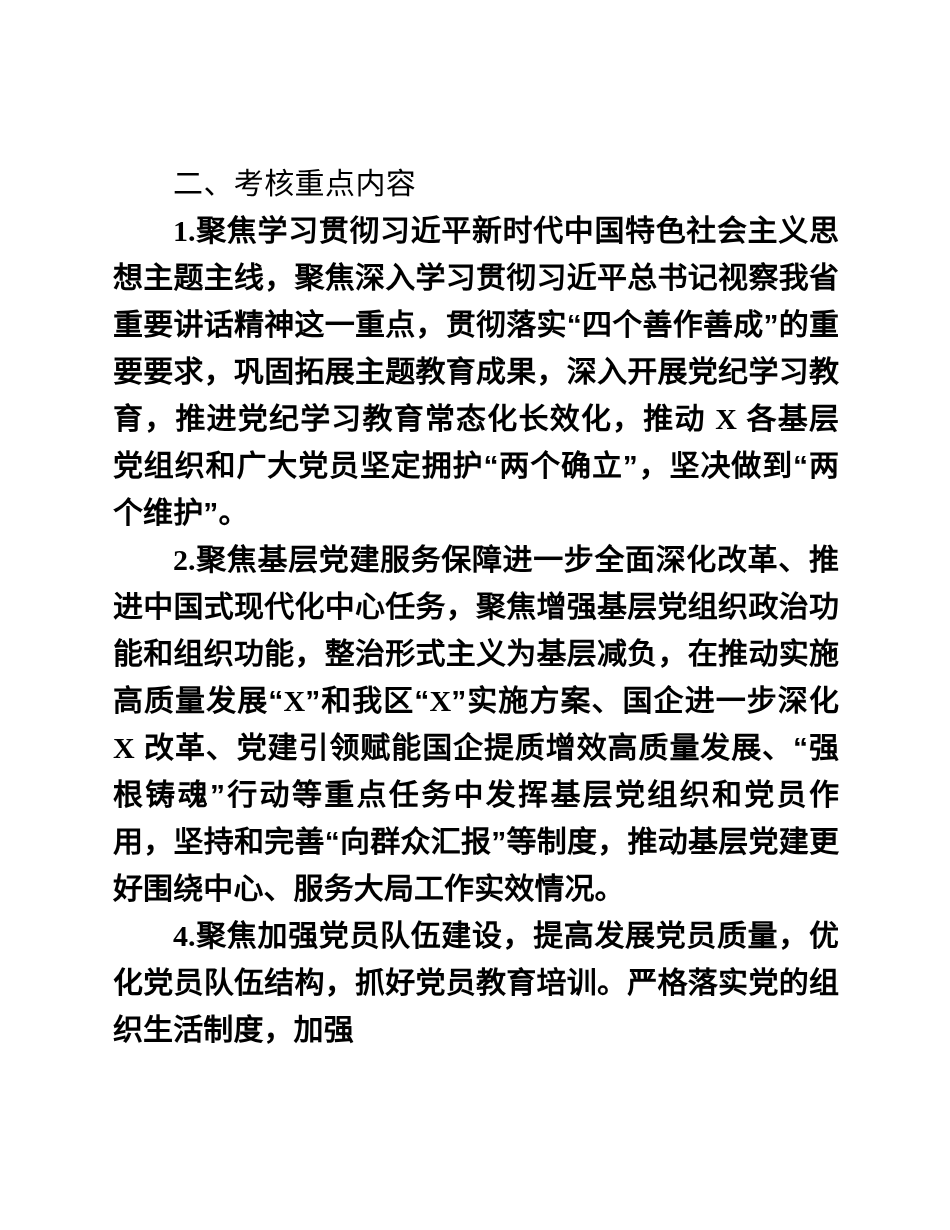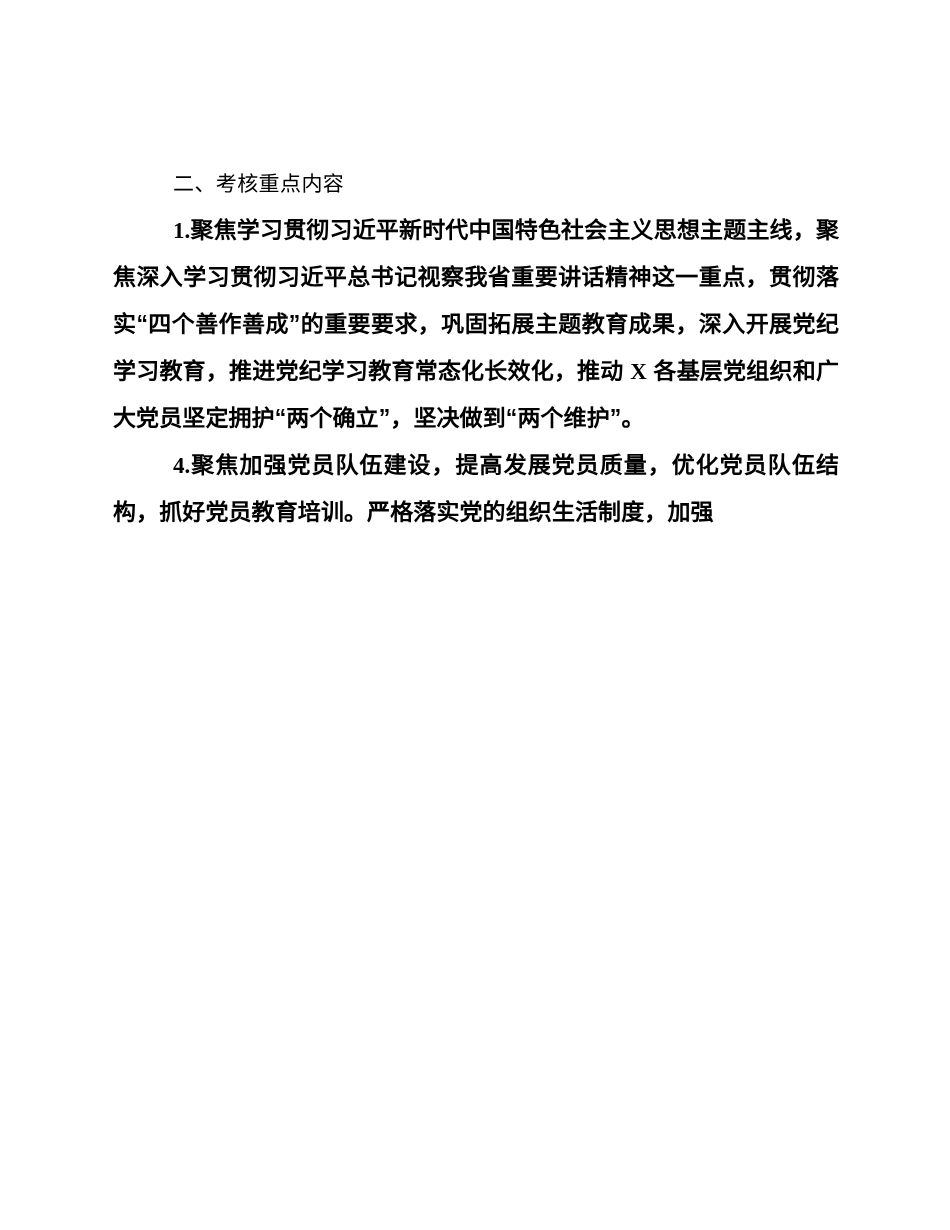--- a/index.html
+++ b/index.html
@@ -26,32 +26,32 @@
 
   .doc-body {
     position: absolute;
     left: 113px;
     top: 160px;
     width: 726px;
   }
 
   
   .section-heading {
-    font-size: 21px;
+    font-size: 30px;
     line-height: 47px;
     font-weight: 400;
     letter-spacing: 0.4px;
     text-indent: 60px;
     margin: 0 0 0 0;
     white-space: nowrap;
   }
 
   
   .para {
-    font-size: 23px;
+    font-size: 30px;
     line-height: 47px;
     font-weight: 700;
     letter-spacing: 0.1px;
     text-indent: 60px;
     margin: 0;
     text-align: justify;
     text-justify: inter-character;
     text-align-last: left;
     word-break: break-all;
   }
@@ -65,18 +65,19 @@
 </head>
 <body style="background: rgb(255, 255, 255); color: rgb(0, 0, 0);">
 
 <div class="page">
   <div class="doc-body">
 
     <h2 class="section-heading">二、考核重点内容</h2>
 
     <p class="para"><span><span class="lat">1.</span>聚焦学习贯彻习近平新时代中国特色社会主义思想主题主线，聚焦深入学习贯彻习近平总书记视察我省重要讲话精神这一重点，贯彻落实“四个善作善成”的重要要求，巩固拓展主题教育成果，深入开展党纪学习教育，推进党纪学习教育常态化长效化，推动 <span class="lat">X</span> 各基层党组织和广大党员坚定拥护“两个确立”，坚决做到“两个维护”。</span></p>
 
+    <p class="para"><span><span class="lat">2.</span>聚焦基层党建服务保障进一步全面深化改革、推进中国式现代化中心任务，聚焦增强基层党组织政治功能和组织功能，整治形式主义为基层减负，在推动实施高质量发展“<span class="lat">X</span>”和我区“<span class="lat">X</span>”实施方案、国企进一步深化 <span class="lat">X</span> 改革、党建引领赋能国企提质增效高质量发展、“强根铸魂”行动等重点任务中发挥基层党组织和党员作用，坚持和完善“向群众汇报”等制度，推动基层党建更好围绕中心、服务大局工作实效情况。</span></p>
 
 
     <p class="para"><span><span class="lat">4.</span>聚焦加强党员队伍建设，提高发展党员质量，优化党员队伍结构，抓好党员教育培训。严格落实党的组织生活制度，加强</span></p>
 
   </div>
 </div>
 
 </body></html>

